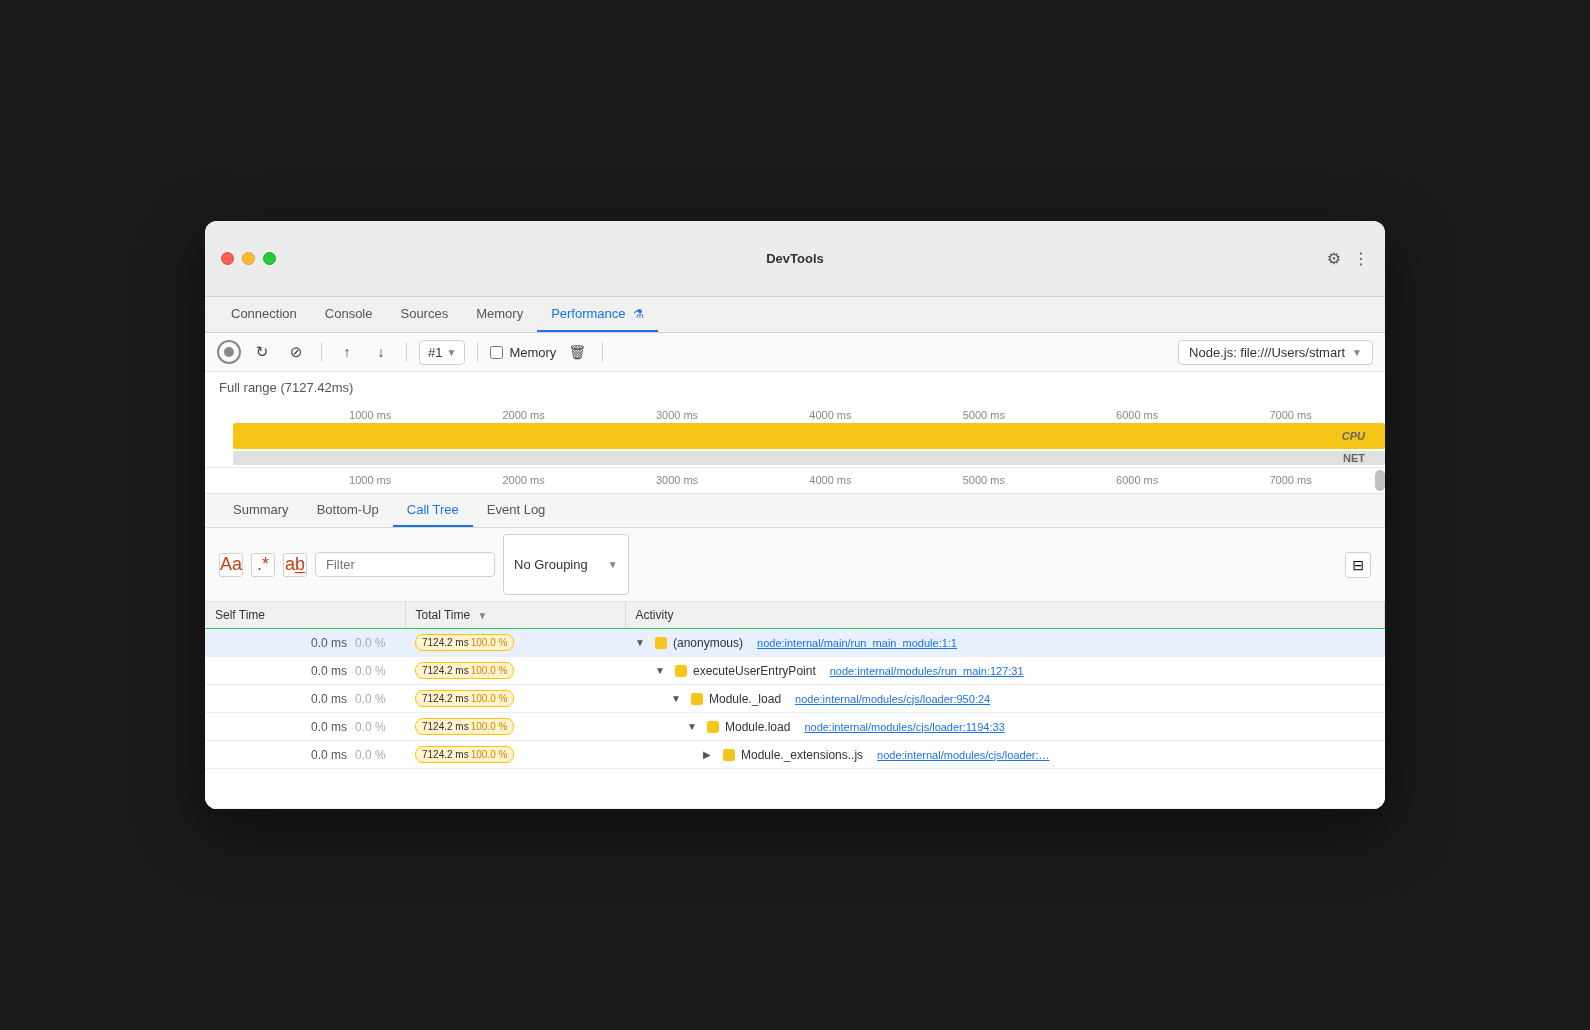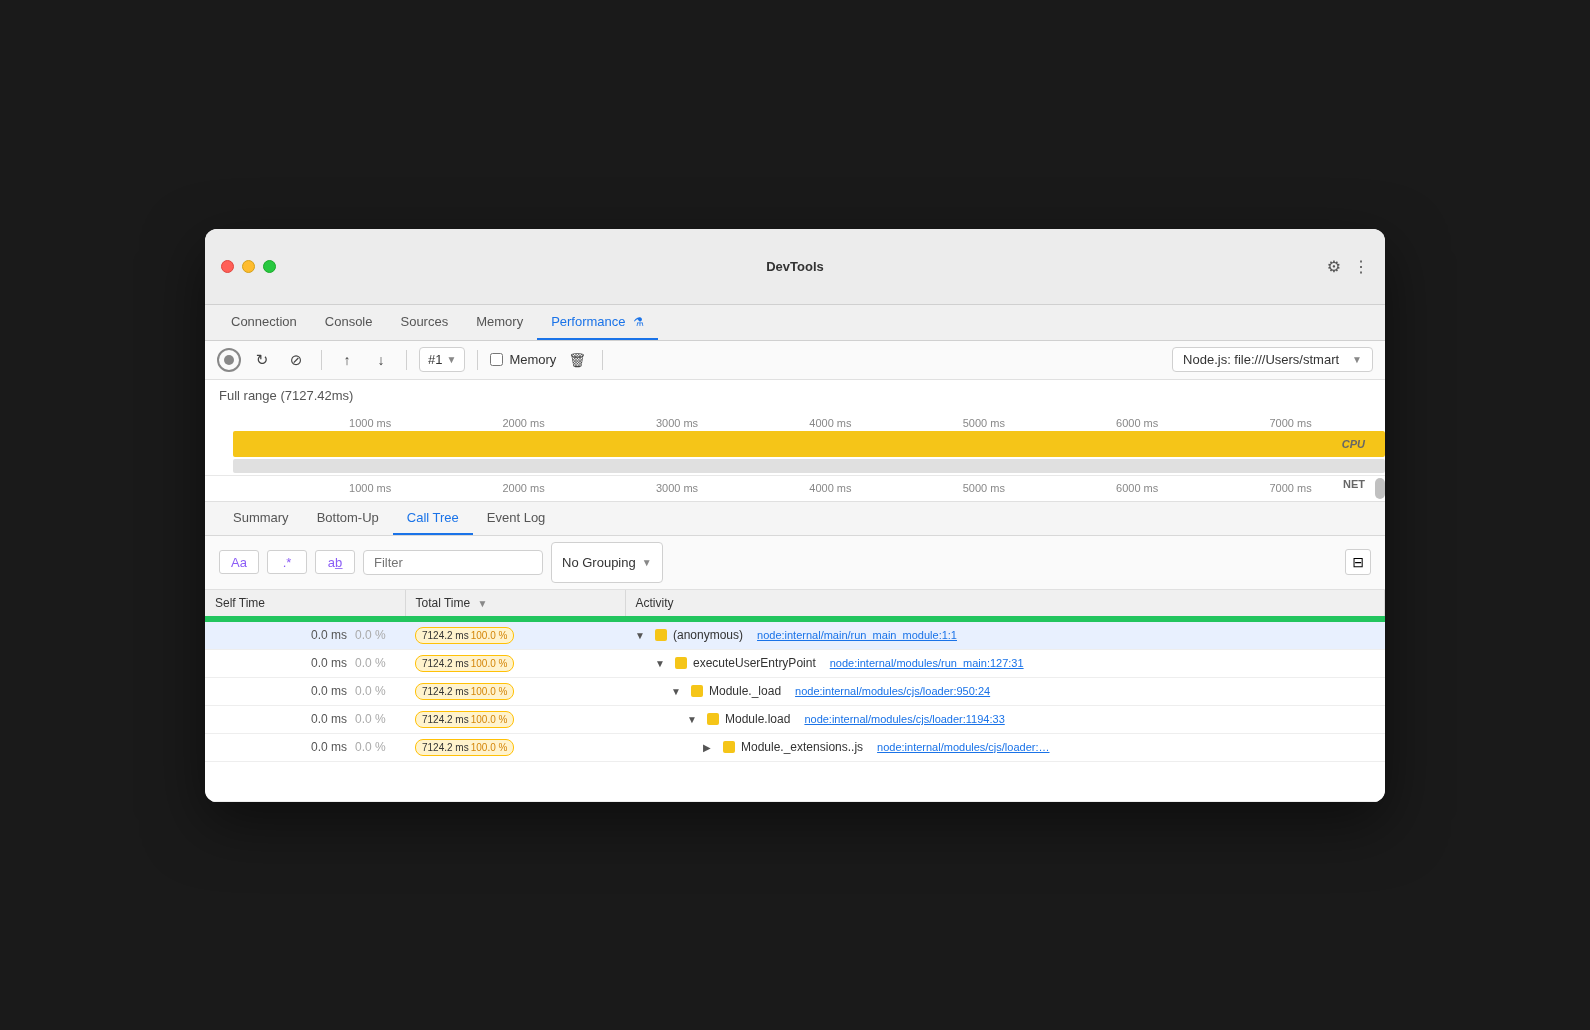--- a/index.html
+++ b/index.html
@@ -125,21 +125,21 @@
       align-items: center;
       gap: 6px;
       font-size: 13px;
       color: #333;
       cursor: pointer;
     }
     .memory-checkbox input { cursor: pointer; }
     .toolbar-node-select {
       display: flex;
       align-items: center;
-      gap: 13px;
+      gap: 7px;
       padding: 4px 10px;
       border: 1px solid #d0d0d0;
       border-radius: 4px;
       background: white;
       font-size: 13px;
       color: #333;
       cursor: pointer;
       margin-left: auto;
     }
     
@@ -231,46 +231,46 @@
     
     .filter-row {
       background: #fafafa;
       border-bottom: 1px solid #e0e0e0;
       display: flex;
       align-items: center;
       padding: 6px 14px;
       gap: 8px;
     }
     .filter-btn {
-      width: 40px;
+      width: 24px;
       height: 24px;
       display: flex;
       align-items: center;
       justify-content: center;
-      font-size: 13px;
-      color: #8b5cf6;
+      font-size: 18px;
+      color: #c2410c;
       cursor: pointer;
       border: 1px solid #d0d0d0;
       border-radius: 3px;
       background: white;
     }
     .filter-input {
       padding: 4px 10px;
       border: 1px solid #d0d0d0;
       border-radius: 4px;
       font-size: 13px;
       background: white;
       width: 180px;
       outline: none;
     }
     .grouping-select {
       display: flex;
       align-items: center;
-      gap: 6px;
-      padding: 12px 10px;
+      gap: 20px;
+      padding: 22px 10px;
       border: 1px solid #d0d0d0;
       border-radius: 4px;
       background: white;
       font-size: 13px;
       color: #333;
       cursor: pointer;
     }
     .filter-spacer { flex: 1; }
     .panel-icon {
       width: 26px;
@@ -285,21 +285,21 @@
       font-size: 14px;
     }
     
     .data-table {
       width: 100%;
       border-collapse: collapse;
       font-size: 12px;
     }
     .data-table th {
       background: #f0f0f0;
-      border-bottom: 6px solid #22c55e;
+      border-bottom: 1px solid #22c55e;
       border-right: 1px solid #d8d8d8;
       padding: 6px 10px;
       text-align: left;
       font-weight: 500;
       color: #333;
       font-size: 12px;
     }
     .data-table td {
       padding: 5px 10px;
       border-bottom: 1px solid #eeeeee;
@@ -425,21 +425,21 @@
 
     <div style="margin: 2px 14px; position: relative;">
       <div class="cpu-bar-row" style="width:100%; height:26px; background:#f5c518; border-radius:2px;">
       </div>
       <span class="cpu-label" style="position:absolute; right:6px; top:50%; transform:translateY(-50%); font-size:11px; font-weight:600; color:#666;font-style:italic;">CPU</span>
     </div>
 
     <div style="margin: 2px 14px 0; position: relative;">
       <div class="net-bar-row" style="width:100%; height:14px; background:#e0e0e0; border-radius:2px;">
       </div>
-      <span class="net-label" style="position:absolute; right:6px; top:50%; transform:translateY(-50%); font-size:11px; font-weight:600; color:#666;margin-top:18px;">NET</span>
+      <span class="net-label" style="position:absolute; right:6px; top:50%; transform:translateY(-50%); font-size:11px; font-weight:600; color:#666;">NET</span>
     </div>
 
     <div style="position:relative; height:26px; border-top:1px solid #e8e8e8; margin-top:2px; padding: 0 14px;">
       <div class="ruler-tick-b" style="left:14%; top:6px;">1000 ms</div>
       <div class="ruler-tick-b" style="left:27%; top:6px;">2000 ms</div>
       <div class="ruler-tick-b" style="left:40%; top:6px;">3000 ms</div>
       <div class="ruler-tick-b" style="left:53%; top:6px;">4000 ms</div>
       <div class="ruler-tick-b" style="left:66%; top:6px;">5000 ms</div>
       <div class="ruler-tick-b" style="left:79%; top:6px;">6000 ms</div>
       <div class="ruler-tick-b" style="left:92%; top:6px;">7000 ms</div>

